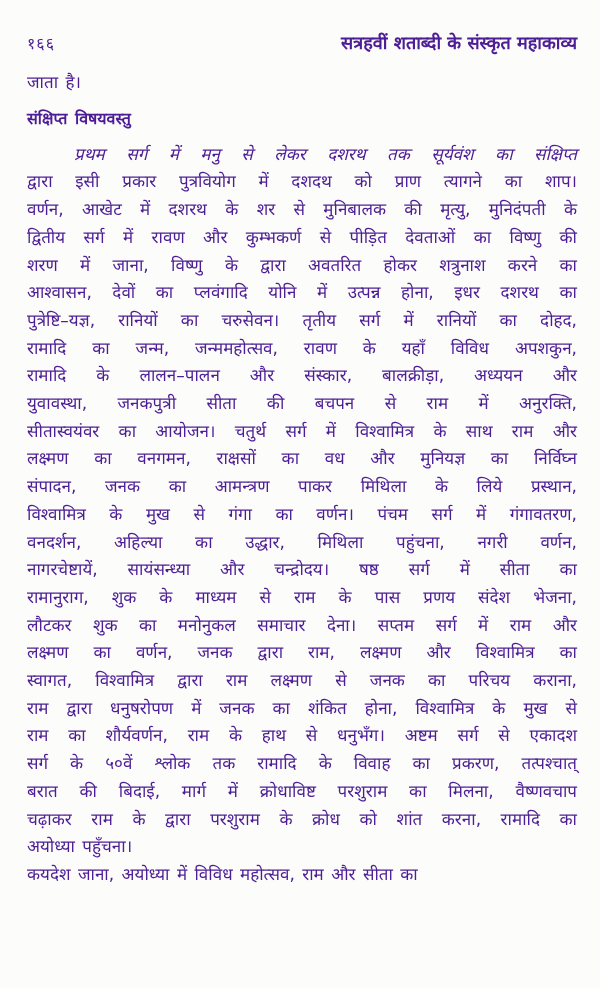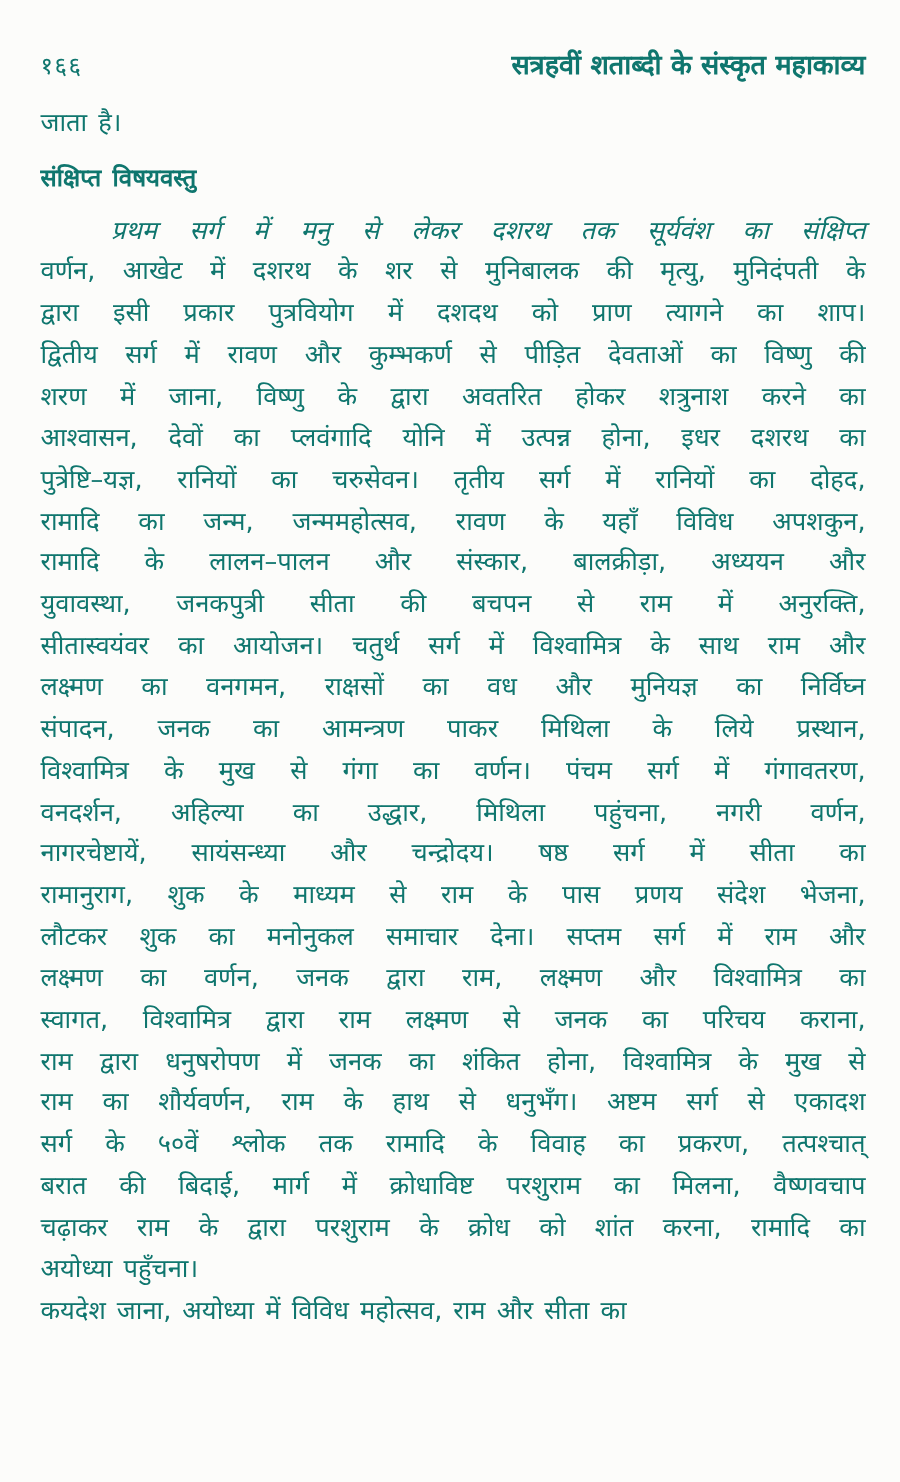--- a/index.html
+++ b/index.html
@@ -7,21 +7,21 @@
     padding: 0;
     background: #e8e8e6;
   }
   .page {
     position: relative;
     width: 600px;
     height: 988px;
     margin: 0 auto;
     box-sizing: border-box;
     background: #fcfcfa;
-    color: #0f766e;
+    color: #4c1d95;
     font-family: "DejaVu Sans", sans-serif;
     padding: 30px 23px 0 27px;
     overflow: hidden;
   }
   .page-header {
     display: flex;
     justify-content: space-between;
     align-items: baseline;
   }
   .page-number {
@@ -72,22 +72,22 @@
 
   <div class="body-text">
     <div class="para">
         <div class="line line-last">जाता है।</div>
       </div>
 
     <div class="section-heading">संक्षिप्त विषयवस्तु</div>
 
     <div class="para indent">
         <div class="line line-first">प्रथम सर्ग में मनु से लेकर दशरथ तक सूर्यवंश का संक्षिप्त</div>
+        <div class="line">द्वारा इसी प्रकार पुत्रवियोग में दशदथ को प्राण त्यागने का शाप।</div>
         <div class="line">वर्णन, आखेट में दशरथ के शर से मुनिबालक की मृत्यु, मुनिदंपती के</div>
-        <div class="line">द्वारा इसी प्रकार पुत्रवियोग में दशदथ को प्राण त्यागने का शाप।</div>
         <div class="line">द्वितीय सर्ग में रावण और कुम्भकर्ण से पीड़ित देवताओं का विष्णु की</div>
         <div class="line">शरण में जाना, विष्णु के द्वारा अवतरित होकर शत्रुनाश करने का</div>
         <div class="line">आश्वासन, देवों का प्लवंगादि योनि में उत्पन्न होना, इधर दशरथ का</div>
         <div class="line">पुत्रेष्टि–यज्ञ, रानियों का चरुसेवन। तृतीय सर्ग में रानियों का दोहद,</div>
         <div class="line">रामादि का जन्म, जन्ममहोत्सव, रावण के यहाँ विविध अपशकुन,</div>
         <div class="line">रामादि के लालन–पालन और संस्कार, बालक्रीड़ा, अध्ययन और</div>
         <div class="line">युवावस्था, जनकपुत्री सीता की बचपन से राम में अनुरक्ति,</div>
         <div class="line">सीतास्वयंवर का आयोजन। चतुर्थ सर्ग में विश्वामित्र के साथ राम और</div>
         <div class="line">लक्ष्मण का वनगमन, राक्षसों का वध और मुनियज्ञ का निर्विघ्न</div>
         <div class="line">संपादन, जनक का आमन्त्रण पाकर मिथिला के लिये प्रस्थान,</div>

